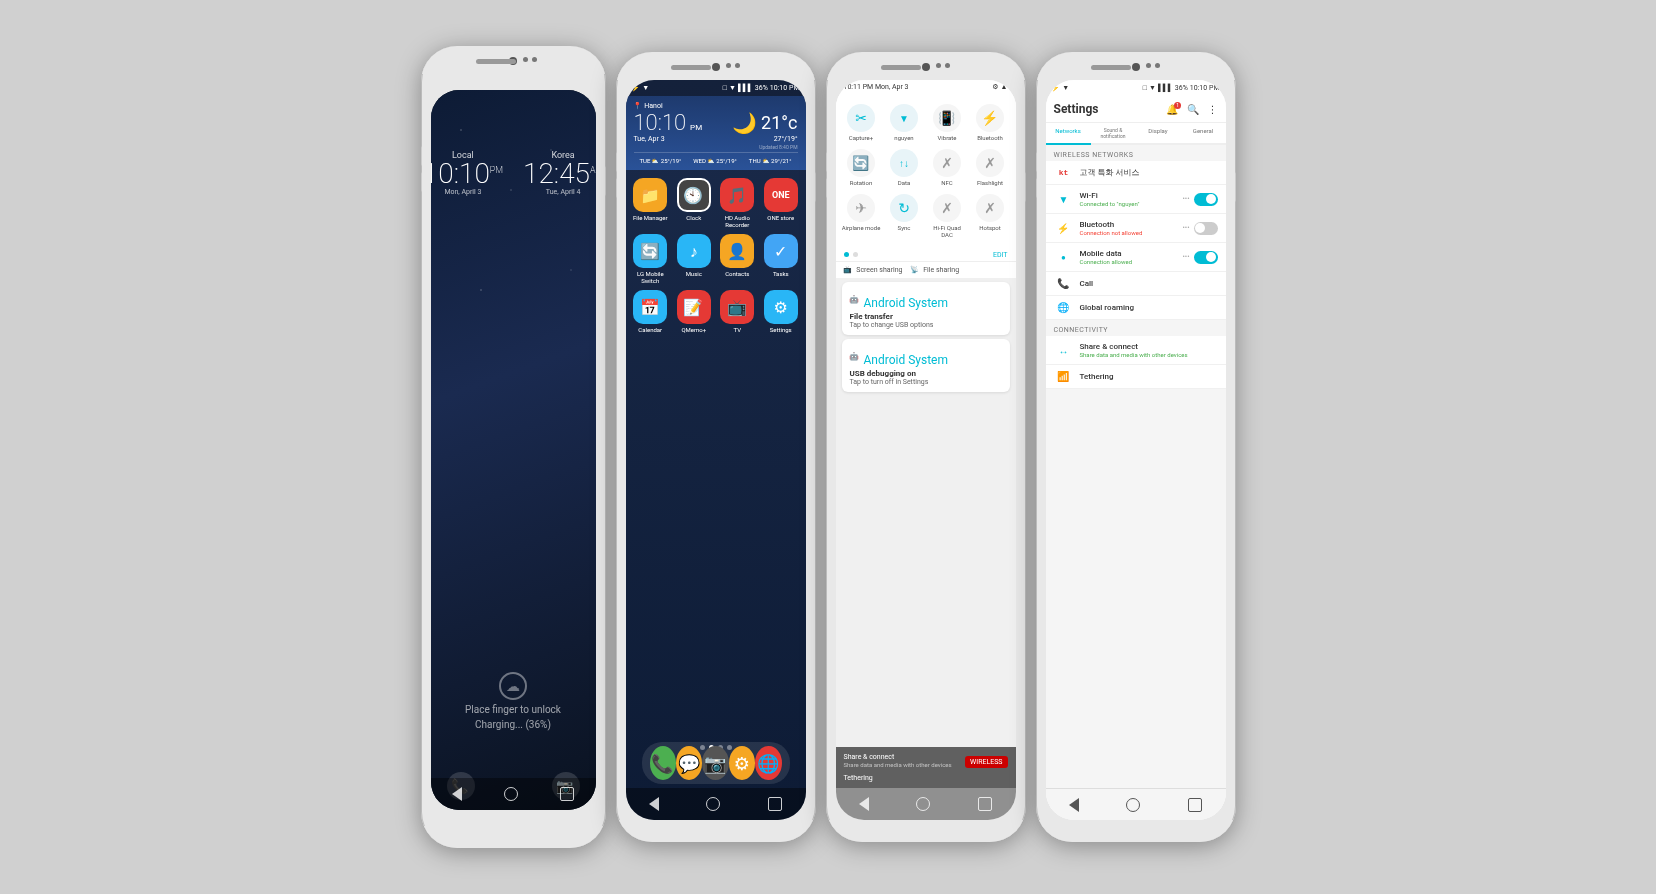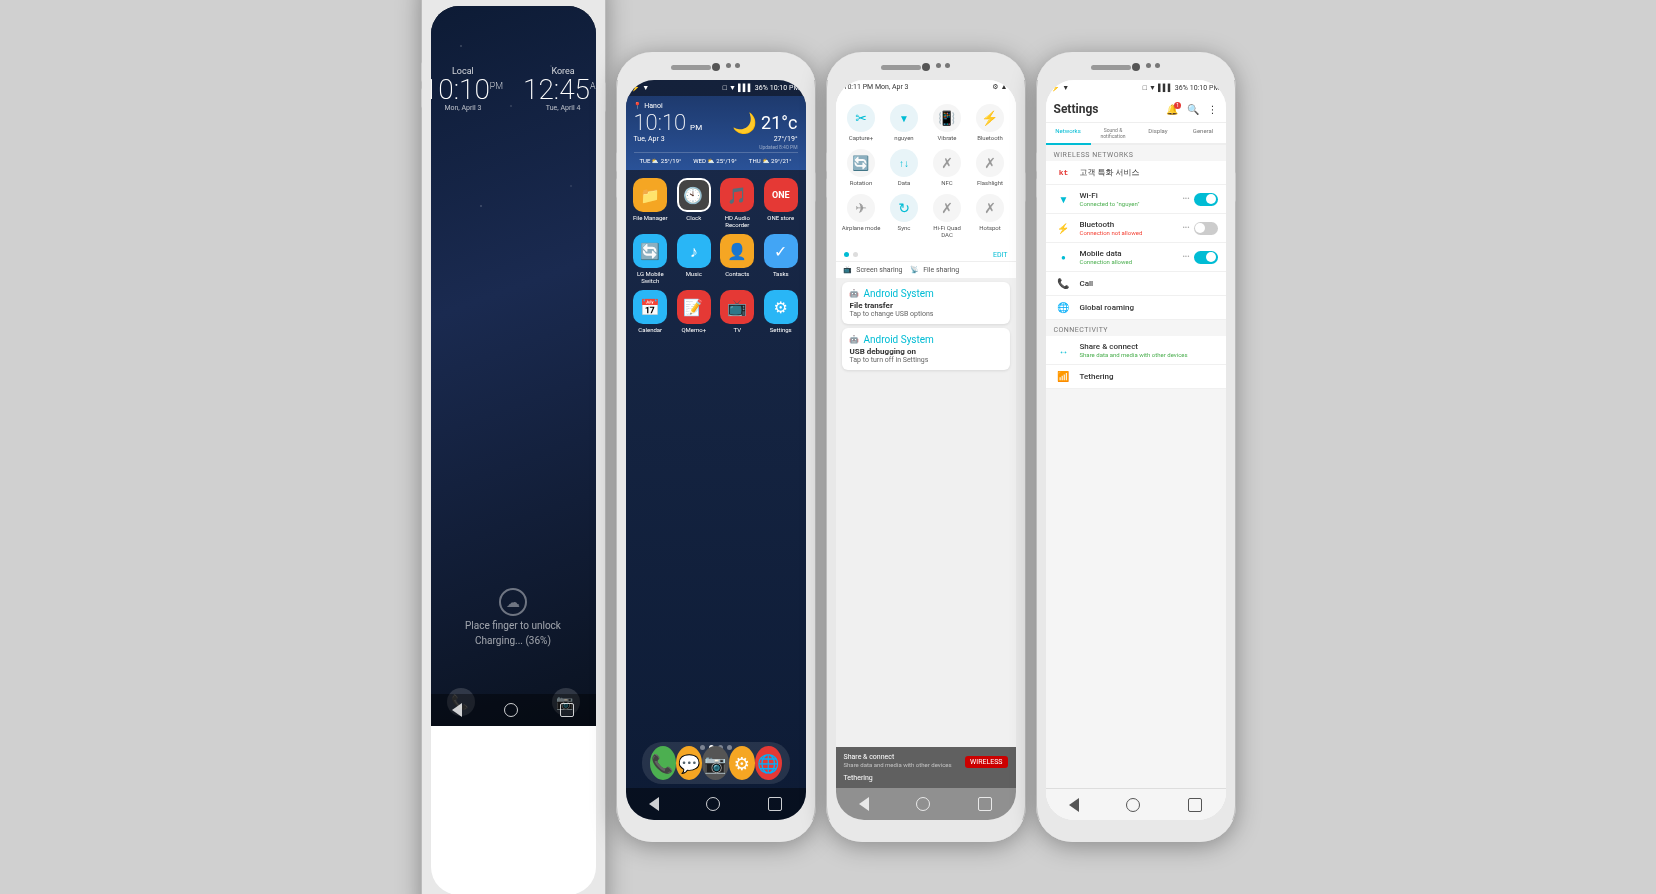--- a/index.html
+++ b/index.html
@@ -73,21 +73,21 @@
     }
     .phone-bottom-bezel {
       background: #e8e8e8;
       height: 22px;
       display: flex;
       align-items: center;
       justify-content: center;
     }
     
     .phone1 { width: 185px; }
-    .phone1 .phone-inner { width: 165px; height: 889px; margin: 16px 10px; }
+    .phone1 .phone-inner { width: 165px; height: 720px; margin: 16px 10px; }
     .phone1 .screen { width: 165px; height: 720px; background: #0a1628; position: relative; overflow: hidden; }
     
     .phone2 { width: 200px; }
     .phone2 .phone-inner { width: 180px; height: 740px; margin: 0 10px; }
     .phone2 .screen { width: 180px; height: 740px; background: #1a2a4a; position: relative; overflow: hidden; }
     
     .phone3 { width: 200px; }
     .phone3 .phone-inner { width: 180px; height: 740px; margin: 0 10px; }
     .phone3 .screen { width: 180px; height: 740px; background: #f5f5f5; position: relative; overflow: hidden; }
     
@@ -264,21 +264,21 @@
       display: flex; padding: 4px 8px; gap: 8px; background: #fff;
       border-top: 1px solid #eee;
     }
     .qa-item { display: flex; align-items: center; gap: 4px; font-size: 7px; color: #555; }
     .notification-card {
       background: #fff; margin: 4px 6px; border-radius: 6px;
       padding: 6px 8px; box-shadow: 0 1px 3px rgba(0,0,0,0.1);
     }
     .notif-system { display: flex; align-items: center; gap: 4px; margin-bottom: 2px; }
     .notif-system-icon { font-size: 8px; color: #00bcd4; }
-    .notif-system-label { font-size: 10px; color: #00bcd4; }
+    .notif-system-label { font-size: 12px; color: #00bcd4; margin-top: 8px; }
     .notif-title { font-size: 8px; font-weight: bold; color: #333; }
     .notif-body { font-size: 7px; color: #666; }
     .notif-panel-bottom {
       position: absolute; bottom: 32px; left: 0; right: 0;
       background: rgba(0,0,0,0.6);
       padding: 6px 8px;
     }
     .share-connect { font-size: 7px; color: #fff; }
     .share-sub { font-size: 6px; color: rgba(255,255,255,0.6); }
     .viettel-badge {

